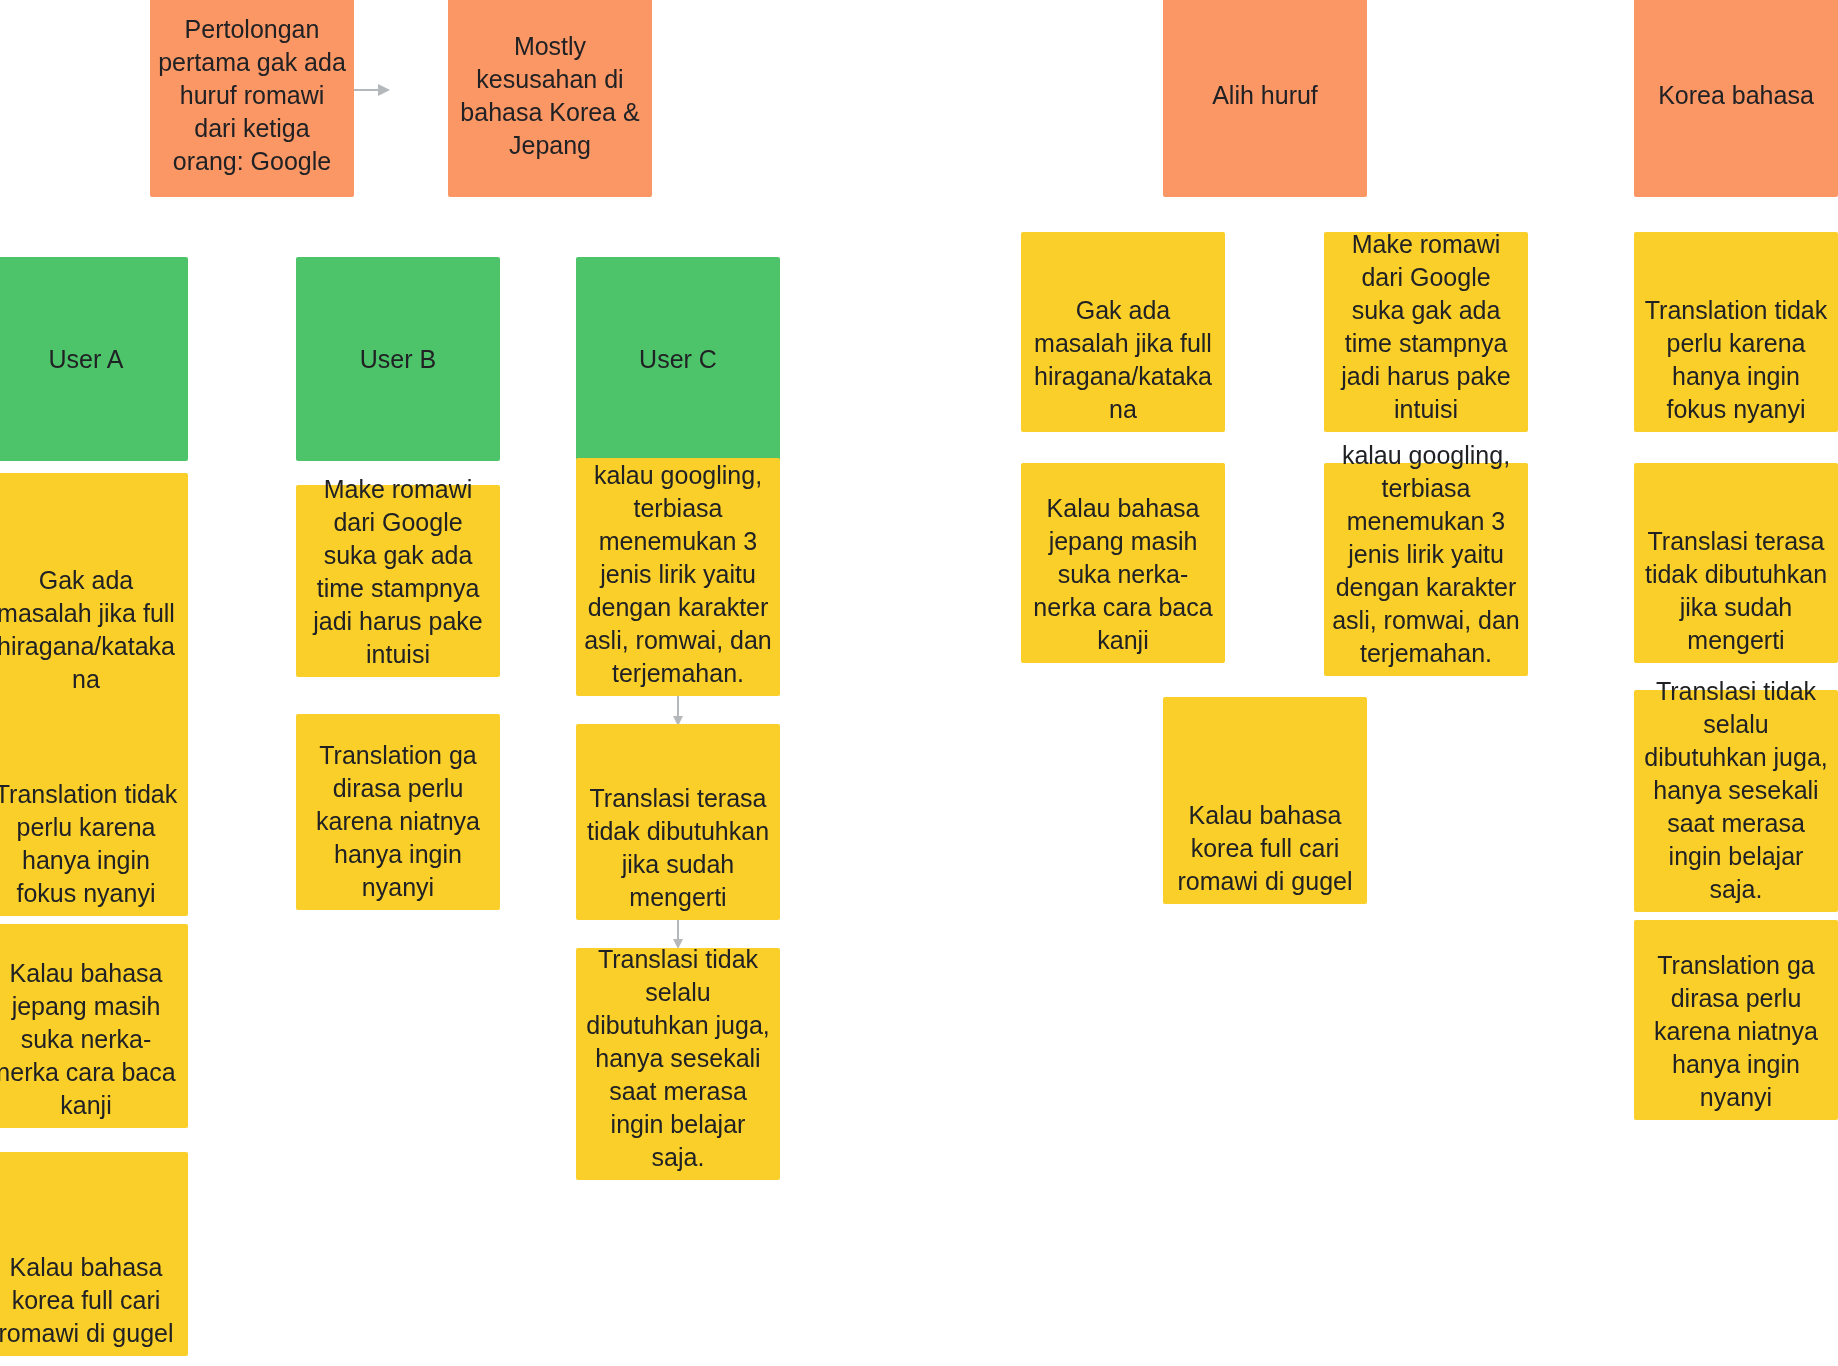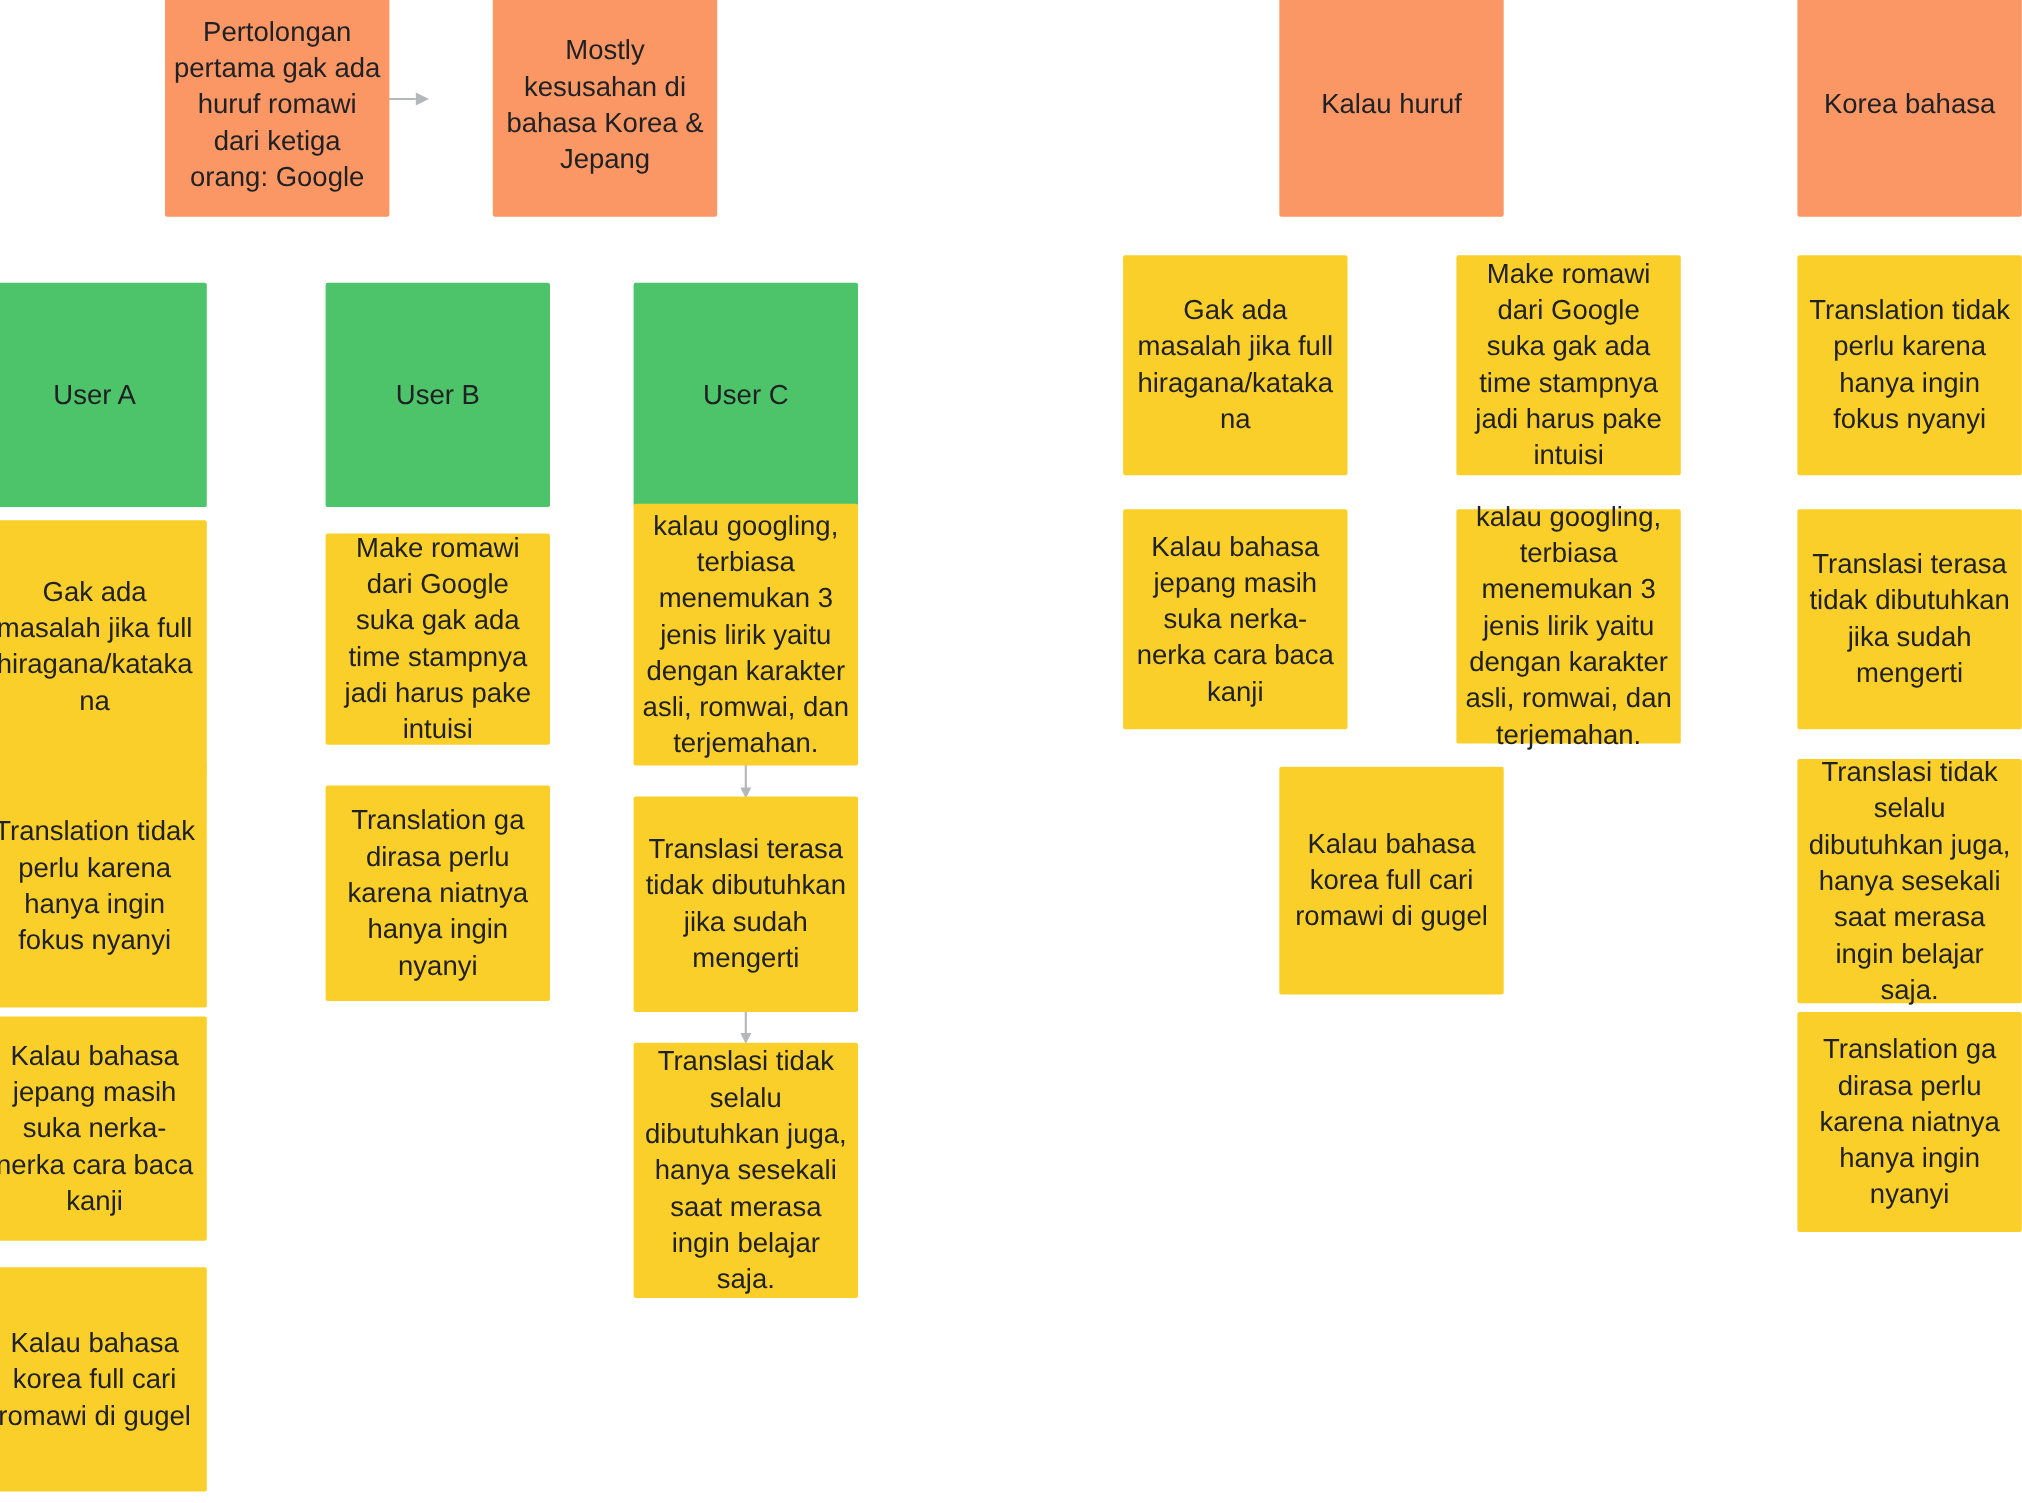--- a/index.html
+++ b/index.html
@@ -34,21 +34,21 @@
     border-radius: 2px;
     word-wrap: break-word;
     overflow-wrap: anywhere;
   }
   .node > span {
     display: block;
     width: 100%;
   }
   .orange { background: #FA9765; }
   .green  { background: #4EC46A; }
-  .yellow { background: #FACF29; }
+  .yellow { background: #FACF29; align-items: flex-end; }
 
   .connector {
     position: absolute;
     pointer-events: none;
   }
   .connector line,
   .connector path {
     stroke: #b5b8bb;
     stroke-width: 2;
     fill: none;
@@ -106,21 +106,21 @@
 
   <div class="node orange" style="left:150px; top:-6px; width:204px; height:203px;">
     <span>Pertolongan pertama gak ada huruf romawi dari ketiga orang: Google</span>
   </div>
 
   <div class="node orange" style="left:448px; top:-6px; width:204px; height:203px;">
     <span>Mostly kesusahan di bahasa Korea &amp; Jepang</span>
   </div>
 
   <div class="node orange" style="left:1163px; top:-6px; width:204px; height:203px;">
-    <span>Kalau huruf</span>
+    <span>Alih huruf</span>
   </div>
 
   <div class="node orange" style="left:1634px; top:-6px; width:204px; height:203px;">
     <span>Korea bahasa</span>
   </div>
 
   <div class="node green" style="left:-16px; top:257px; width:204px; height:204px;">
     <span>User A</span>
   </div>
 

